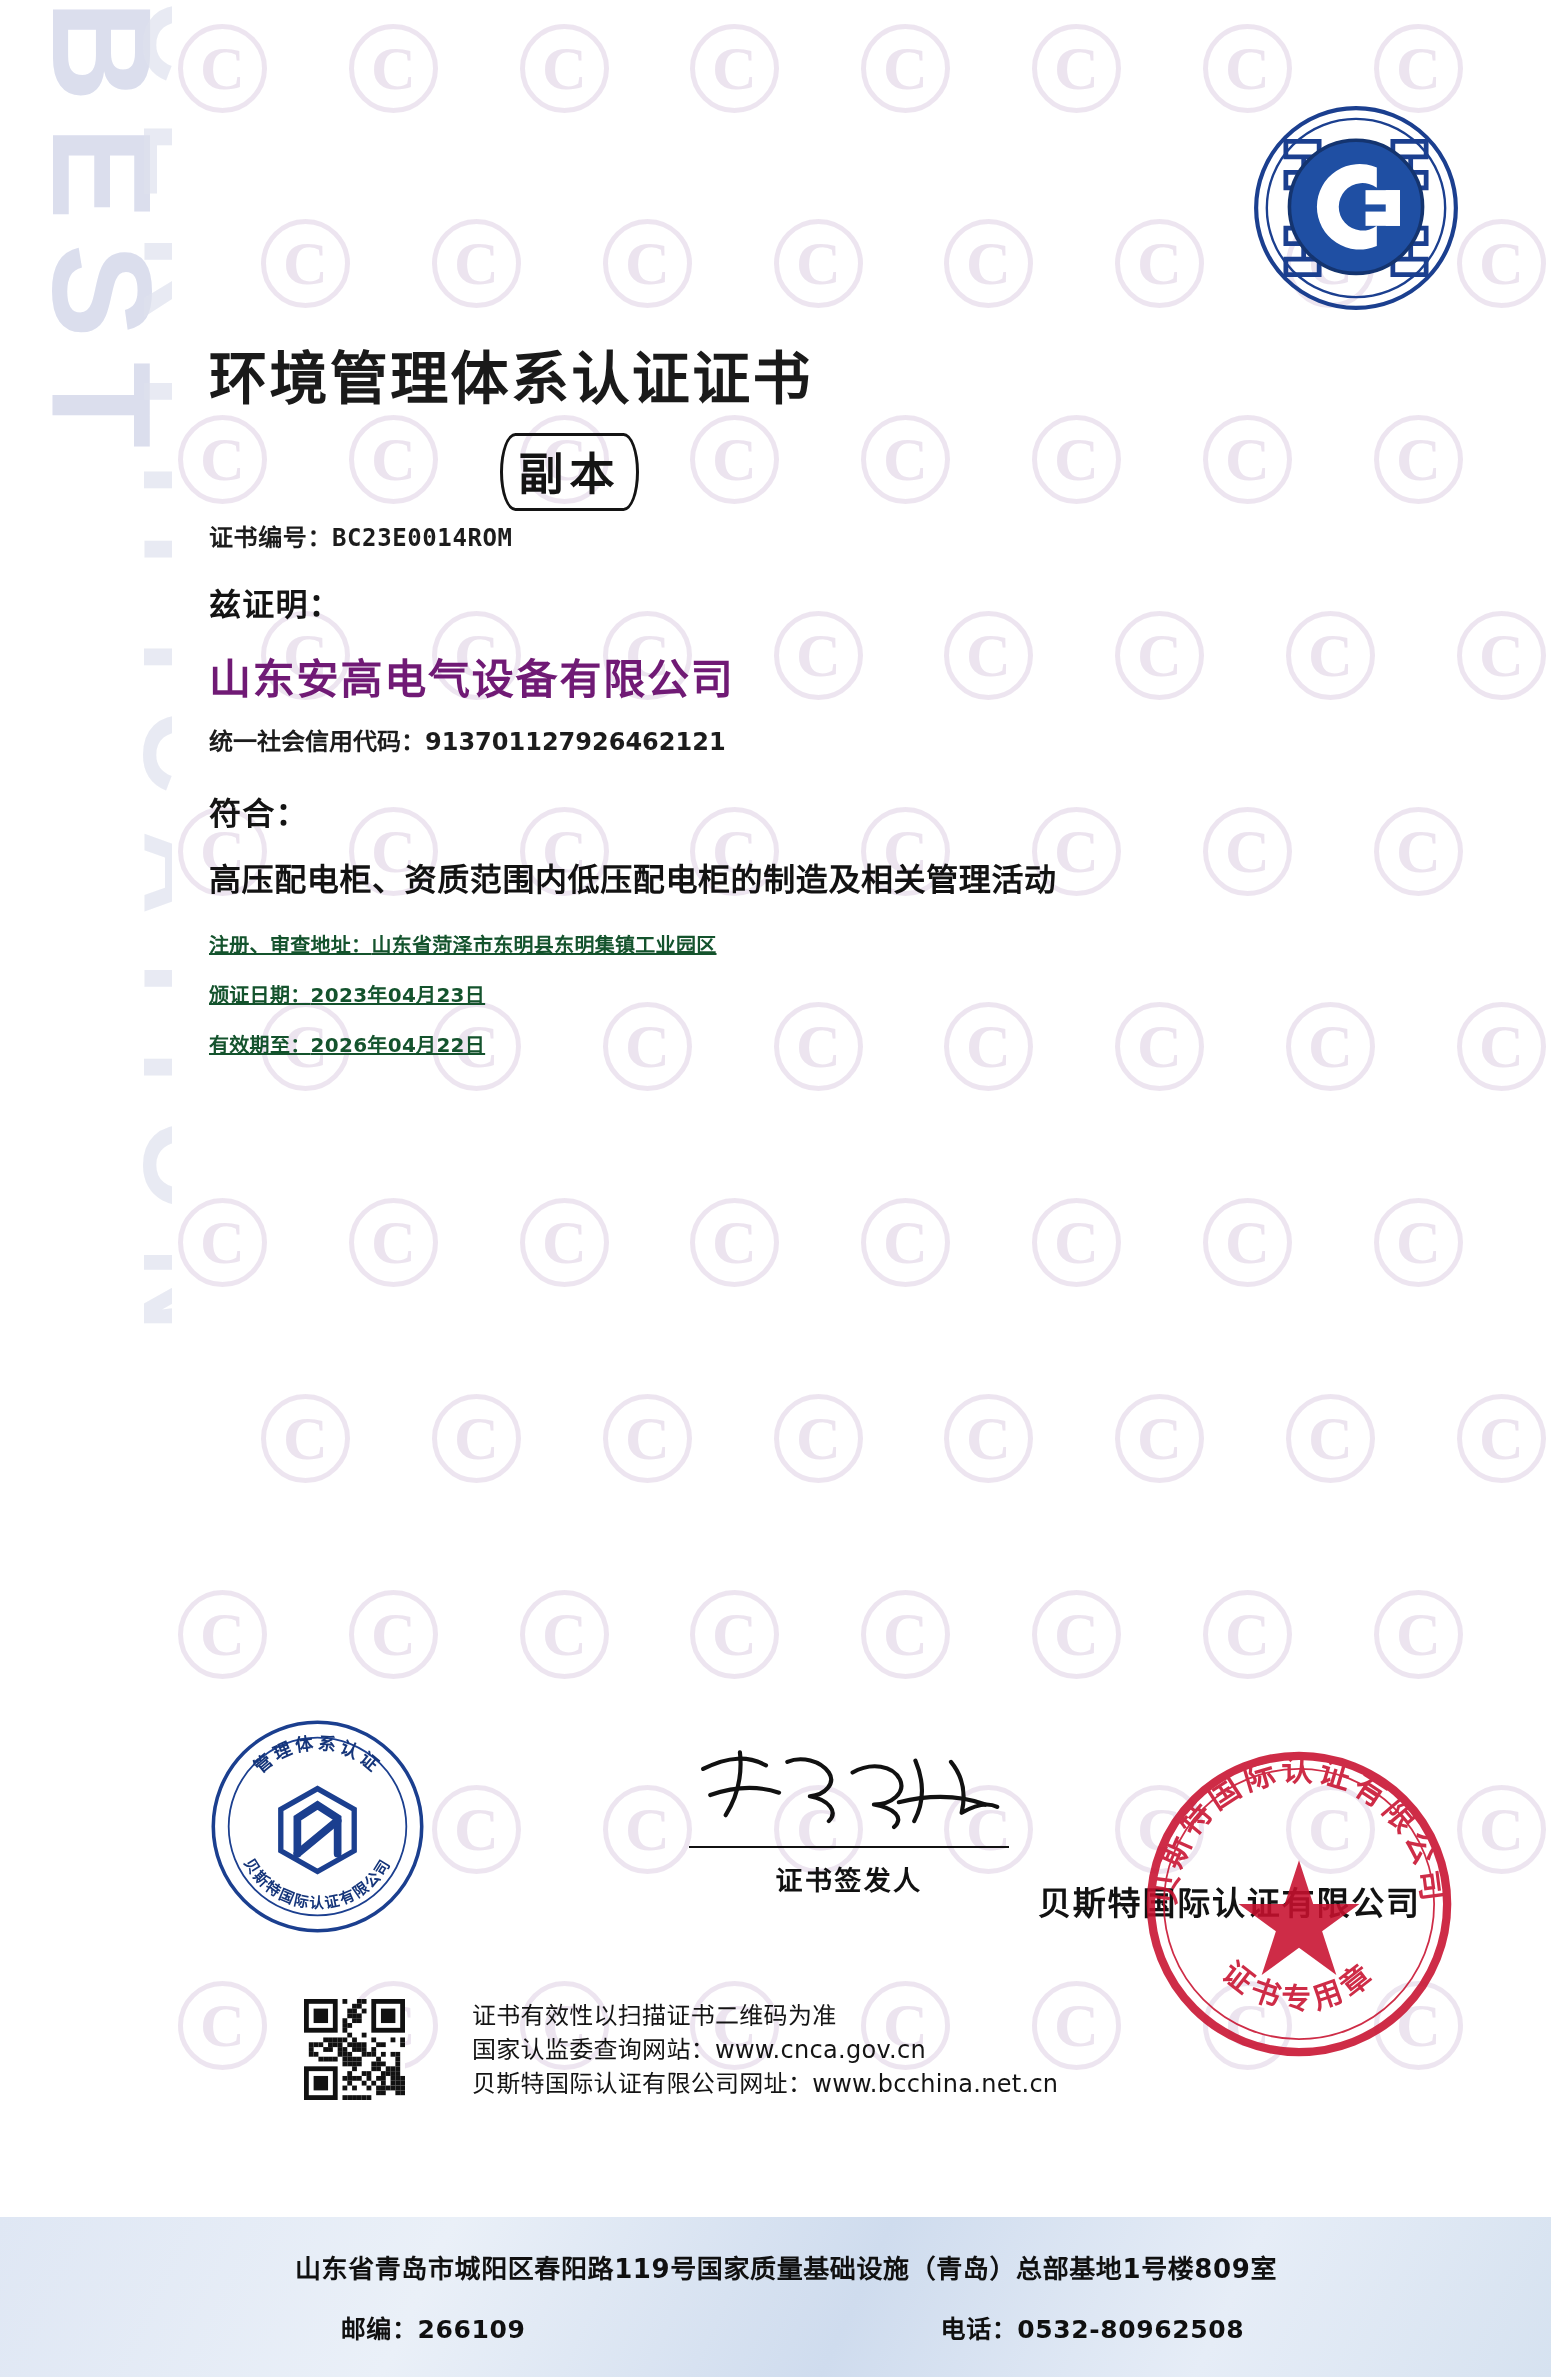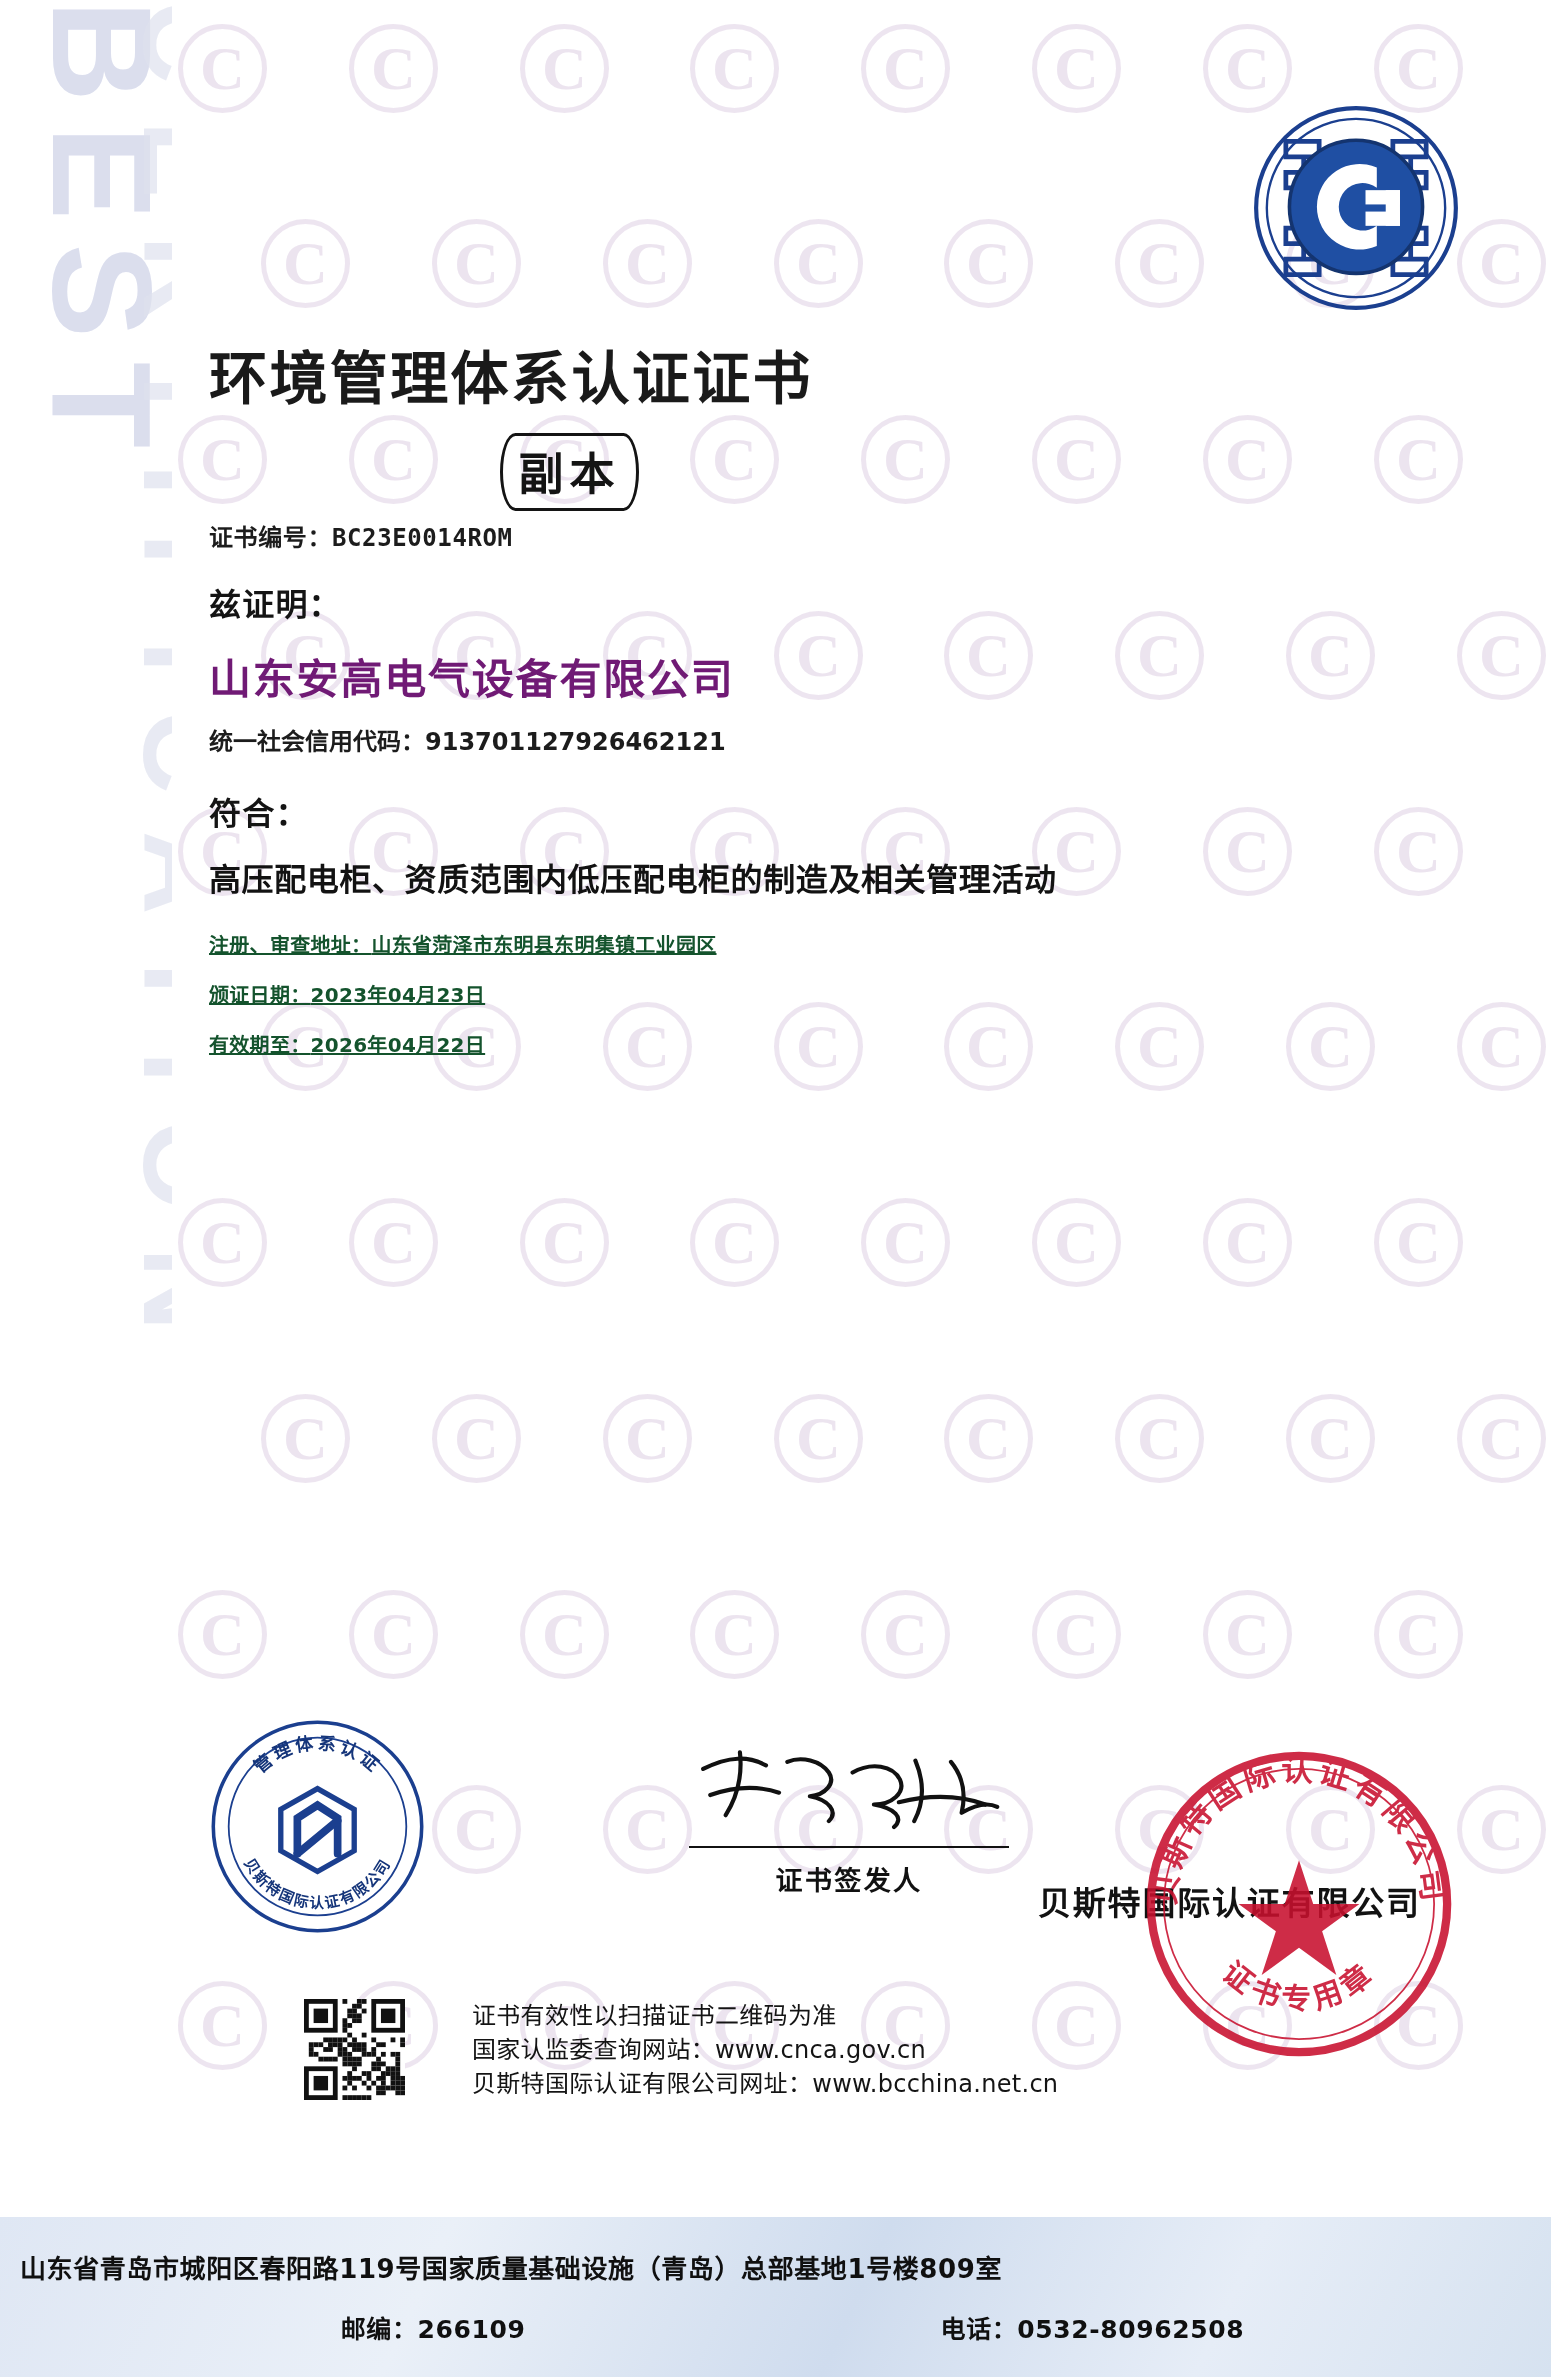--- a/index.html
+++ b/index.html
@@ -273,20 +273,21 @@
     height: 160px;
     z-index: 2;
     background: linear-gradient(115deg, #dfe7f4 0%, #eaf0f8 28%, #cfdcee 55%, #e6edf7 78%, #d6e2f0 100%);
   }
   .bottom-inner {
     position: absolute;
     left: 0; right: 0;
     bottom: 0;
     height: 160px;
     z-index: 6;
+    text-align: center;
     margin-left: 20px;
   }
   .addr-line {
     font-size: 26px;
     font-weight: 700;
     color: #101010;
     letter-spacing: 0.6px;
     padding-top: 31px;
     font-family: "DejaVu Sans", "Liberation Sans", sans-serif;
   }

